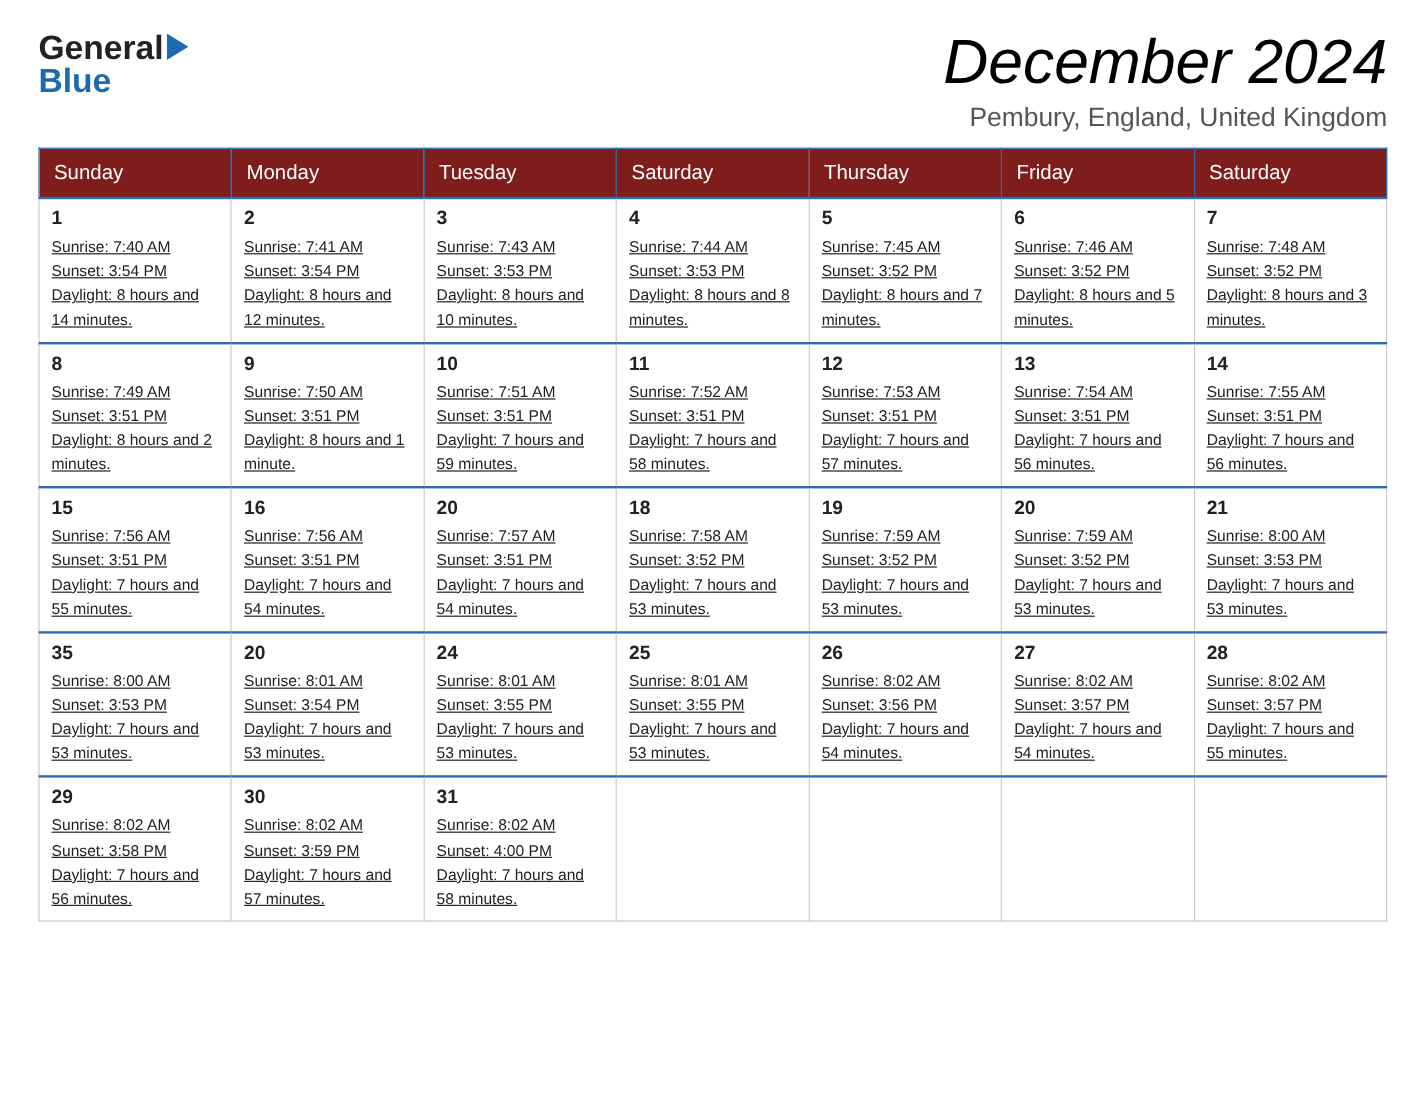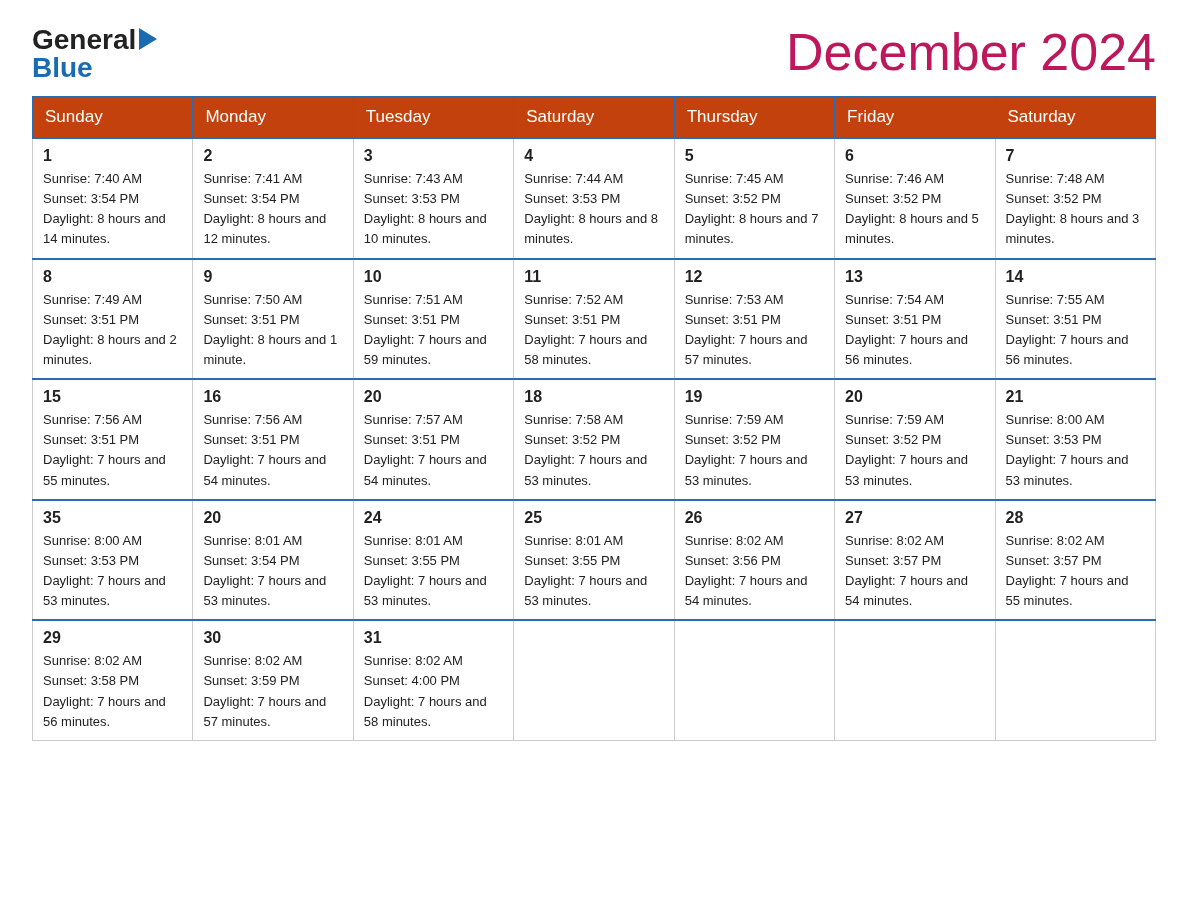--- a/index.html
+++ b/index.html
@@ -24,35 +24,36 @@
     .logo-line1 {
       display: flex;
       align-items: center;
     }
     .title-block {
       text-align: right;
     }
     .page-title {
       font-size: 52px;
       font-weight: normal;
-      color: #be185d;
+      color: #000000;
       line-height: 1.1;
+      font-style: italic;
     }
     .subtitle {
       font-size: 22px;
       color: #555;
       margin-top: 4px;
     }
     .calendar {
       width: 100%;
       border-collapse: collapse;
       margin-top: 12px;
     }
     .calendar thead tr {
-      background-color: #c2410c;
+      background-color: #7f1d1d;
       color: #fff;
     }
     .calendar thead th {
       padding: 10px 12px;
       text-align: left;
       font-size: 17px;
       font-weight: normal;
       border: 1px solid #2b6cb0;
     }
     .calendar tbody td {
@@ -68,20 +69,21 @@
     .day-num {
       font-size: 16px;
       font-weight: bold;
       margin-bottom: 4px;
       display: block;
     }
     .day-info {
       font-size: 13px;
       line-height: 1.55;
       color: #222;
+      text-decoration: underline;
     }
     .empty-cell {
       background: #fff;
     }
     .calendar tbody tr td:first-child {
       border-left: 1px solid #ccc;
     }
   </style>
 </head>
 <body>
@@ -93,20 +95,21 @@
       <span style="display:inline-block;margin-left:3px;margin-top:2px;">
         <svg width="18" height="22" viewBox="0 0 18 22">
             <polygon points="0,0 18,11 0,22" fill="#1a6baf"></polygon>
           </svg>
       </span>
     </div>
     <div style="font-size:28px;font-weight:bold;color:#1a6baf;font-family:Arial,sans-serif;margin-top:-4px;">Blue</div>
   </div>
   <div class="title-block">
     <div class="page-title">December 2024</div>
+    <div class="subtitle">Pembury, England, United Kingdom</div>
   </div>
 </div>
 
 <table class="calendar">
   <thead>
     <tr>
       <th>Sunday</th>
       <th>Monday</th>
       <th>Tuesday</th>
       <th>Saturday</th>

